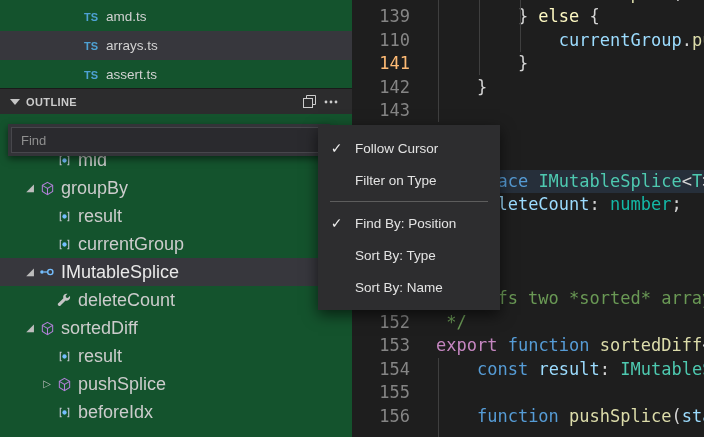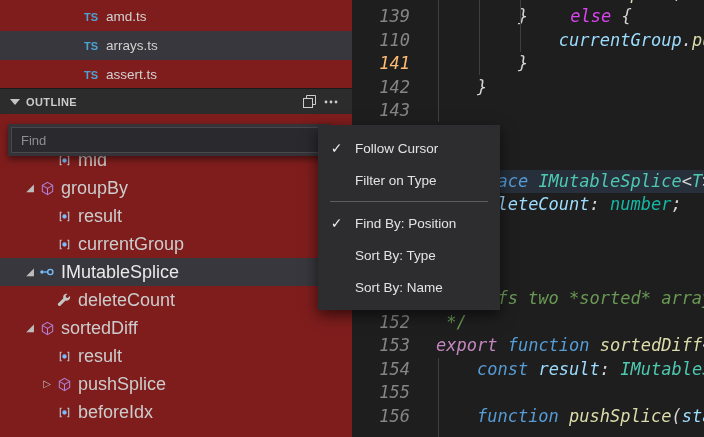--- a/index.html
+++ b/index.html
@@ -3,28 +3,28 @@
 <meta charset="utf-8">
 <style>
   html,body{margin:0;padding:0;background:#111;}
   #root{position:relative;width:704px;height:437px;background:#1e1e1e;overflow:hidden;
         font-family:"Liberation Sans",sans-serif;color:#ccc;-webkit-font-smoothing:antialiased;}
 
   
   .editor{position:absolute;left:352px;top:0;right:0;bottom:0;overflow:hidden;background:#1e1e1e;
           font-family:"DejaVu Sans Mono",monospace;font-size:17px;}
   .lines{position:absolute;left:0;right:0;top:-18.5px;}
-  .code-line{display:flex;height:23.5px;line-height:23.5px;white-space:pre;font-style:italic;}
+  .code-line{display:flex;height:23.5px;line-height:23.5px;white-space:pre;}
   .code-line.hl{background:#262f3a;}
   .ln{width:58px;text-align:right;flex:none;}
   .code{margin-left:26px;flex:none;}
   .guide{position:absolute;width:1px;background:#3f3f3f;z-index:1;}
 
   
-  .sidebar{position:absolute;left:0;top:0;width:352px;height:437px;background:#7f1d1d;overflow:hidden;}
+  .sidebar{position:absolute;left:0;top:0;width:352px;height:437px;background:#14532d;overflow:hidden;}
   .file-list{position:absolute;left:0;top:2px;right:0;}
   .file-row{height:29px;display:flex;align-items:center;padding-left:84px;cursor:pointer;}
   .file-row.sel{background:#37373d;}
   .ts-badge{color:#4ea1d3;font-weight:700;font-size:11px;margin-right:8px;}
   .fname{color:#d2d2d2;font-size:13.5px;}
 
   .section-header{position:absolute;left:0;top:88px;right:0;height:25px;background:#2c2c2d;
         border-top:1px solid #1a1a1a;display:flex;align-items:center;padding:0 10px;}
   .hdr-arrow{width:0;height:0;border-left:5px solid transparent;border-right:5px solid transparent;
         border-top:6px solid #c5c5c5;margin-right:6px;}
@@ -61,21 +61,21 @@
 
 <div id="root">
 
   <div class="editor">
     <div class="guide" style="left:86px;top:0;height:122px;"></div>
     <div class="guide" style="left:127px;top:0;height:75px;"></div>
     <div class="guide" style="left:168px;top:0;height:52px;"></div>
     <div class="guide" style="left:86px;top:358px;height:79px;"></div>
     <div class="lines" id="lines">
         <div class="code-line"><span class="ln" style="color: rgb(133, 133, 133);">138</span><span class="code"><span style="color: rgb(212, 212, 212);">            </span><span style="color: rgb(156, 220, 254);">result</span><span style="color: rgb(212, 212, 212);">.</span><span style="color: rgb(220, 220, 170);">push</span><span style="color: rgb(212, 212, 212);">(</span><span style="color: rgb(156, 220, 254);">currentGroup</span></span></div>
-        <div class="code-line"><span class="ln" style="color: rgb(133, 133, 133);">139</span><span class="code"><span style="color: rgb(212, 212, 212);">        } </span><span style="color: #d946ef; margin-left: 32px;">else</span><span style="color: rgb(212, 212, 212);"> {</span></span></div>
+        <div class="code-line"><span class="ln" style="color: rgb(133, 133, 133);">139</span><span class="code"><span style="color: rgb(212, 212, 212);">        } </span><span style="color: #fef9c3;">else</span><span style="color: rgb(212, 212, 212);"> {</span></span></div>
         <div class="code-line"><span class="ln" style="color: rgb(133, 133, 133);">110</span><span class="code"><span style="color: rgb(212, 212, 212);">            </span><span style="color: rgb(156, 220, 254);">currentGroup</span><span style="color: rgb(212, 212, 212);">.</span><span style="color: rgb(220, 220, 170);">push</span></span></div>
         <div class="code-line"><span class="ln" style="color: #fdba74;">141</span><span class="code"><span style="color: rgb(212, 212, 212);">        }</span></span></div>
         <div class="code-line"><span class="ln" style="color: rgb(133, 133, 133);">142</span><span class="code"><span style="color: rgb(212, 212, 212);">    }</span></span></div>
         <div class="code-line"><span class="ln" style="color: rgb(133, 133, 133);">143</span></div>
         <div class="code-line"><span class="ln" style="color: rgb(133, 133, 133);">144</span><span class="code"><span style="color: rgb(212, 212, 212);">}</span></span></div>
         <div class="code-line"><span class="ln" style="color: rgb(133, 133, 133);">145</span><span class="code"></span></div>
         <div class="code-line hl"><span class="ln" style="color: rgb(133, 133, 133);">146</span><span class="code"><span style="color: rgb(86, 156, 214);">interface</span><span style="color: rgb(212, 212, 212);"> </span><span style="color: rgb(78, 201, 176);">IMutableSplice</span><span style="color: rgb(212, 212, 212);">&lt;</span><span style="color: rgb(78, 201, 176);">T</span><span style="color: rgb(212, 212, 212);">&gt; </span></span></div>
         <div class="code-line"><span class="ln" style="color: rgb(133, 133, 133);">147</span><span class="code"><span style="color: rgb(212, 212, 212);">    </span><span style="color: rgb(156, 220, 254);">deleteCount</span><span style="color: rgb(212, 212, 212);">: </span><span style="color: #14b8a6;">number</span><span style="color: rgb(212, 212, 212);">;</span></span></div>
         <div class="code-line"><span class="ln" style="color: rgb(133, 133, 133);">148</span><span class="code"><span style="color: rgb(212, 212, 212);">}</span></span></div>
         <div class="code-line"><span class="ln" style="color: rgb(133, 133, 133);">149</span><span class="code"></span></div>

